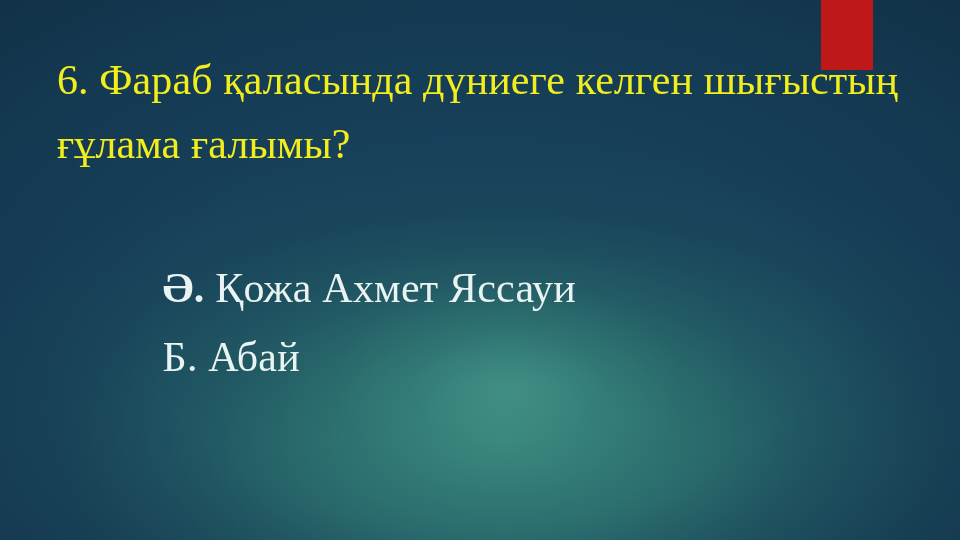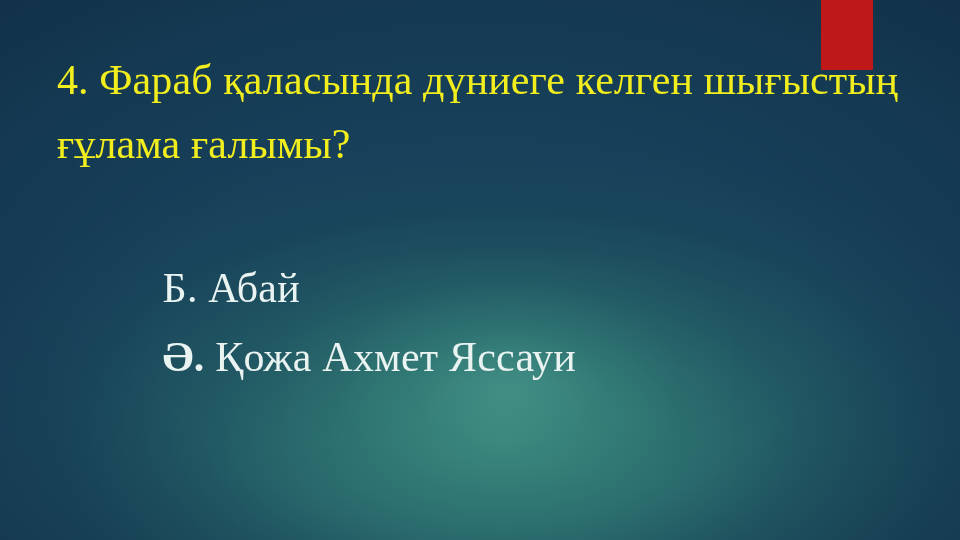--- a/index.html
+++ b/index.html
@@ -123,28 +123,28 @@
 <div id="slide" style="background-color: rgb(23, 64, 90);">
 
   <div class="bg-glow-main"></div>
   <div class="bg-glow-center"></div>
   <div class="bg-vignette"></div>
 
   <div class="accent-block" style="background: rgb(190, 24, 24);"></div>
 
   <div class="content">
 
-    <div class="question" style="color: rgb(242, 238, 30);">4. Фараб қаласында дүниеге келген шығыстың ғұлама ғалымы?</div>
+    <div class="question" style="color: rgb(242, 238, 30);">6. Фараб қаласында дүниеге келген шығыстың ғұлама ғалымы?</div>
 
     <div class="options">
 
 
+      <div class="option-line opt-emph" style="color: rgb(233, 243, 241);">
+        <span class="opt-marker">Ә.</span><span class="opt-body"> Қожа Ахмет Яссауи</span>
+      </div>
+
       <div class="option-line" style="color: rgb(233, 243, 241);">
         <span class="opt-marker">Б.</span><span class="opt-body"> Абай</span>
-      </div>
-
-      <div class="option-line opt-emph" style="color: rgb(233, 243, 241);">
-        <span class="opt-marker">Ә.</span><span class="opt-body"> Қожа Ахмет Яссауи</span>
       </div>
 
     </div>
   </div>
 </div>
 
 </body></html>

